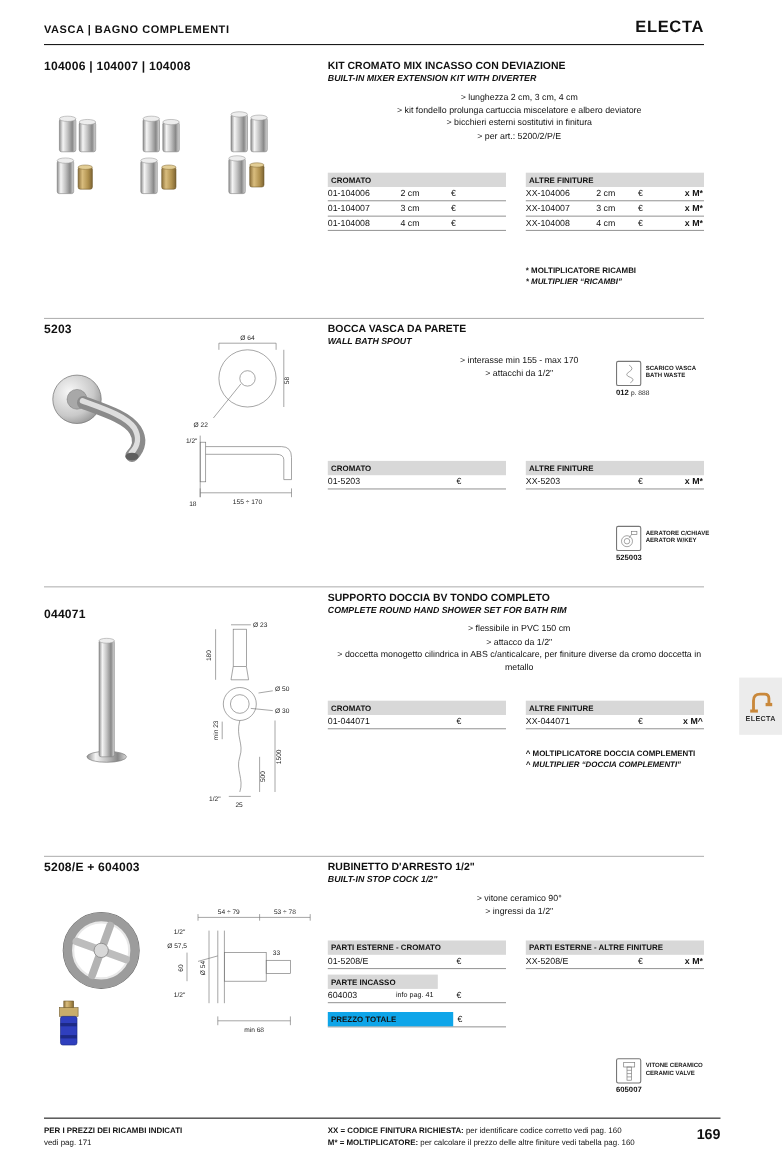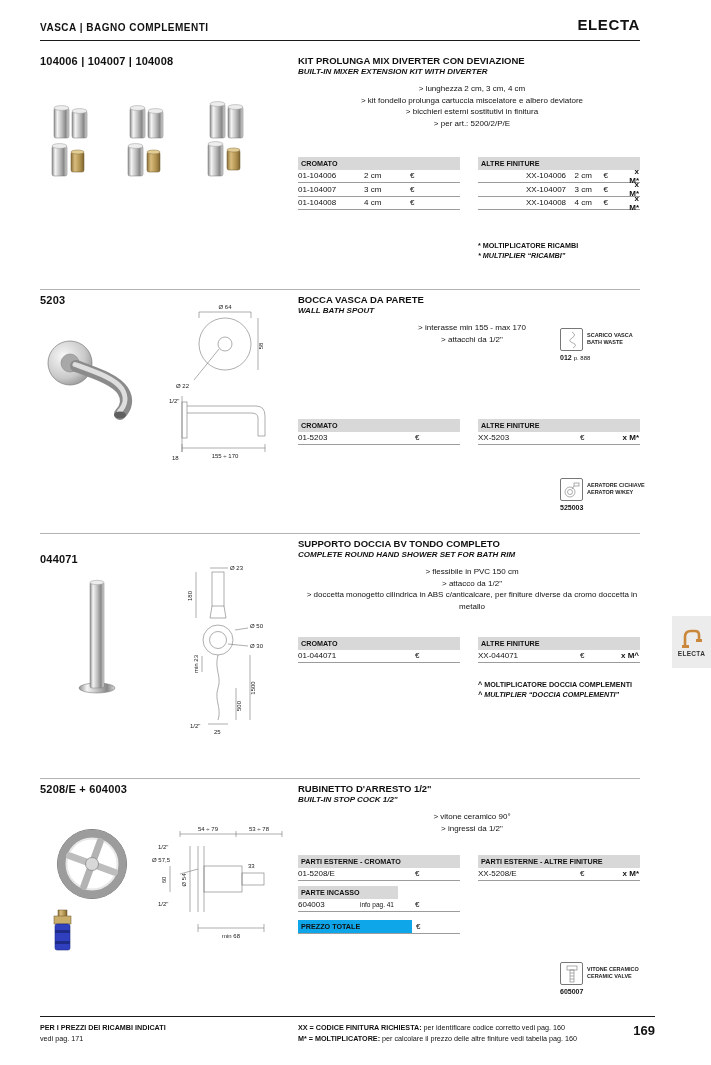--- a/index.html
+++ b/index.html
@@ -14,21 +14,21 @@
   .pcode { font-size:11px; font-weight:700; letter-spacing:.2px; }
   .ptitle { font-size:9.5px; font-weight:700; }
   .psub { font-size:8px; font-weight:700; font-style:italic; margin-top:1px; }
   .bullets { font-size:8px; line-height:11.5px; margin-top:7px;text-align:center; }
   .ptable { font-size:8px; }
   .thead { background:#d8d8d8; font-weight:700; font-size:7.2px; line-height:1; padding:3px 3px 2.5px; }
   .trow { display:flex; align-items:center; height:13.5px; border-bottom:1px solid #9c9c9c; }
   .cc  { width:66px; }   
   .cs  { width:46px; }   
   .ce  { flex:1; }       
-  .ca  { width:64px;margin-left:48px; }   
+  .ca  { width:64px; }   
   .cb  { width:38px; }   
   .ce2 { width:34px; }   
   .cm  { flex:1; text-align:right; font-weight:700; padding-right:1px; }
   .cw  { width:117px; }  
   .cx  { width:102px; }  
   .ci  { width:55px; font-size:6.5px; }
   .thead-in { background:#0ea5e9; font-weight:700; font-size:7.2px; display:flex; align-items:center; height:100%; padding:0 3px; }
   .note { font-size:7.2px; font-weight:700; line-height:10px; white-space:nowrap; }
   .note .it { font-style:italic; }
   .badge { width:86px; }
@@ -50,21 +50,21 @@
 
 <div class="page">
 
   <div class="abs cat" style="left:40px;top:22px">VASCA | BAGNO COMPLEMENTI</div>
   <div class="abs brand" style="left:480px;top:16px;width:160px">ELECTA</div>
   <div class="rule" style="left:40px;top:40px;width:600px"></div>
 
   <section>
     <div class="abs pcode" style="left:40px;top:55px">104006 | 104007 | 104008</div>
     <div class="abs" style="left:298px;top:55px;width:348px">
-      <div class="ptitle">KIT PROLUNGA MIX DIVERTER CON DEVIAZIONE</div>
+      <div class="ptitle">KIT CROMATO MIX INCASSO CON DEVIAZIONE</div>
       <div class="psub">BUILT-IN MIXER EXTENSION KIT WITH DIVERTER</div>
       <div class="bullets">
         <div>&gt; lunghezza 2 cm, 3 cm, 4 cm</div>
         <div>&gt; kit fondello prolunga cartuccia miscelatore e albero deviatore</div>
         <div>&gt; bicchieri esterni sostitutivi in finitura</div>
         <div>&gt; per art.: 5200/2/P/E</div>
       </div>
     </div>
 
     <svg class="abs" style="left:42px;top:100px" width="235" height="82" viewBox="0 0 235 82">

